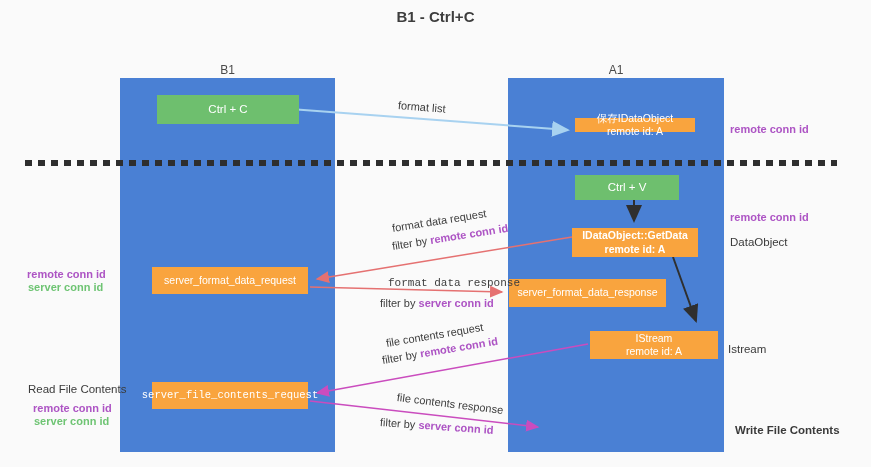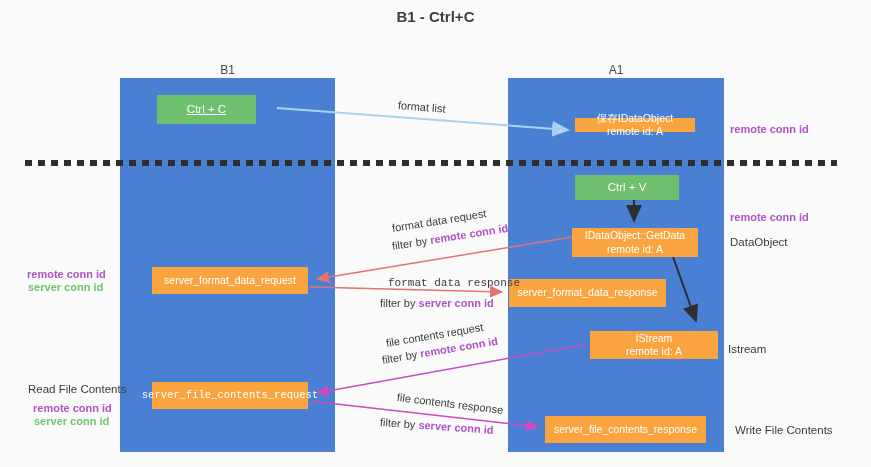--- a/index.html
+++ b/index.html
@@ -76,34 +76,34 @@
     </defs>
     <line x1="277" y1="108" x2="568" y2="130" stroke="#a8d2f0" stroke-width="2" marker-end="url(#mBlue)"></line>
     <line x1="634" y1="200" x2="634" y2="221" stroke="#2f2f2f" stroke-width="2" marker-end="url(#mBlack)"></line>
     <line x1="673" y1="257" x2="696" y2="321" stroke="#2f2f2f" stroke-width="2" marker-end="url(#mBlack)"></line>
     <line x1="572" y1="237" x2="317" y2="279" stroke="#e57171" stroke-width="1.5" marker-end="url(#mSalmon)"></line>
     <line x1="310" y1="287" x2="502" y2="292" stroke="#e57171" stroke-width="1.5" marker-end="url(#mSalmon)"></line>
     <line x1="588" y1="344" x2="317" y2="393" stroke="#ca4cbe" stroke-width="1.5" marker-end="url(#mMagenta)"></line>
     <line x1="310" y1="401" x2="538" y2="427" stroke="#ca4cbe" stroke-width="1.5" marker-end="url(#mMagenta)"></line>
   </svg>
 
-  <div class="node green-box" style="left:157px;top:95px;width:99px;height:29px;text-decoration:underline;">
+  <div class="node green-box" style="left:157px;top:95px;width:142px;height:29px;">
     <span>Ctrl + C</span>
   </div>
 
   <div class="node orange-box" style="left:575px;top:118px;width:120px;height:14px;font-size:10.5px;">
     <span>保存IDataObject</span>
     <span>remote id: A</span>
   </div>
 
   <div class="node green-box" style="left:575px;top:175px;width:104px;height:25px;">
     <span>Ctrl + V</span>
   </div>
 
-  <div class="node orange-box" style="left:572px;top:228px;width:126px;height:29px;">
+  <div class="node orange-box" style="left:572px;top:228px;width:126px;height:29px;font-weight:bold;">
     <span>IDataObject::GetData</span>
     <span>remote id: A</span>
   </div>
 
   <div class="node orange-box" style="left:509px;top:279px;width:157px;height:28px;">
     <span>server_format_data_response</span>
   </div>
 
   <div class="node orange-box" style="left:152px;top:267px;width:156px;height:27px;">
     <span>server_format_data_request</span>
@@ -111,23 +111,20 @@
 
   <div class="node orange-box" style="left:590px;top:331px;width:128px;height:28px;">
     <span>IStream</span>
     <span>remote id: A</span>
   </div>
 
   <div class="node orange-box" style="left:152px;top:382px;width:156px;height:27px;font-family:Liberation Mono, monospace;">
     <span>server_file_contents_request</span>
   </div>
 
-  <div class="node orange-box" style="left:545px;top:416px;width:161px;height:27px;">
-    <span>server_file_contents_response</span>
-  </div>
 
   <div class="alabel" style="left:398px;top:99px;transform:rotate(4.5deg);">format list</div>
 
   <div class="alabel" style="left:392px;top:222px;transform:rotate(-9deg);">format data request</div>
   <div class="alabel" style="left:392px;top:240px;transform:rotate(-9deg);">
     <span>filter by</span>
     <span class="purple">remote conn id</span>
   </div>
 
   <div class="alabel" style="left:388px;top:277px;font-family:Liberation Mono, monospace;">format data response</div>
@@ -145,21 +142,21 @@
   <div class="alabel" style="left:397px;top:391px;transform:rotate(7deg);">file contents response</div>
   <div class="alabel" style="left:380px;top:416px;transform:rotate(4deg);">
     <span>filter by</span>
     <span class="purple">server conn id</span>
   </div>
 
   <div class="side-label purple" style="left:730px;top:123px;">remote conn id</div>
   <div class="side-label purple" style="left:730px;top:211px;">remote conn id</div>
   <div class="side-label" style="left:730px;top:236px;font-size:11.5px;">DataObject</div>
   <div class="side-label" style="left:728px;top:343px;font-size:11.5px;">Istream</div>
-  <div class="side-label" style="left:735px;top:424px;font-size:11.5px;">Write File Contents</div>
+  <div class="side-label" style="left:735px;top:424px;font-size:11.5px;font-weight:bold;">Write File Contents</div>
 
   <div class="side-label purple" style="left:27px;top:268px;">remote conn id</div>
   <div class="side-label greentxt" style="left:28px;top:281px;">server conn id</div>
   <div class="side-label" style="left:28px;top:383px;font-size:11.5px;">Read File Contents</div>
   <div class="side-label purple" style="left:33px;top:402px;">remote conn id</div>
   <div class="side-label greentxt" style="left:34px;top:415px;">server conn id</div>
 
 </div>
 
 </body></html>

